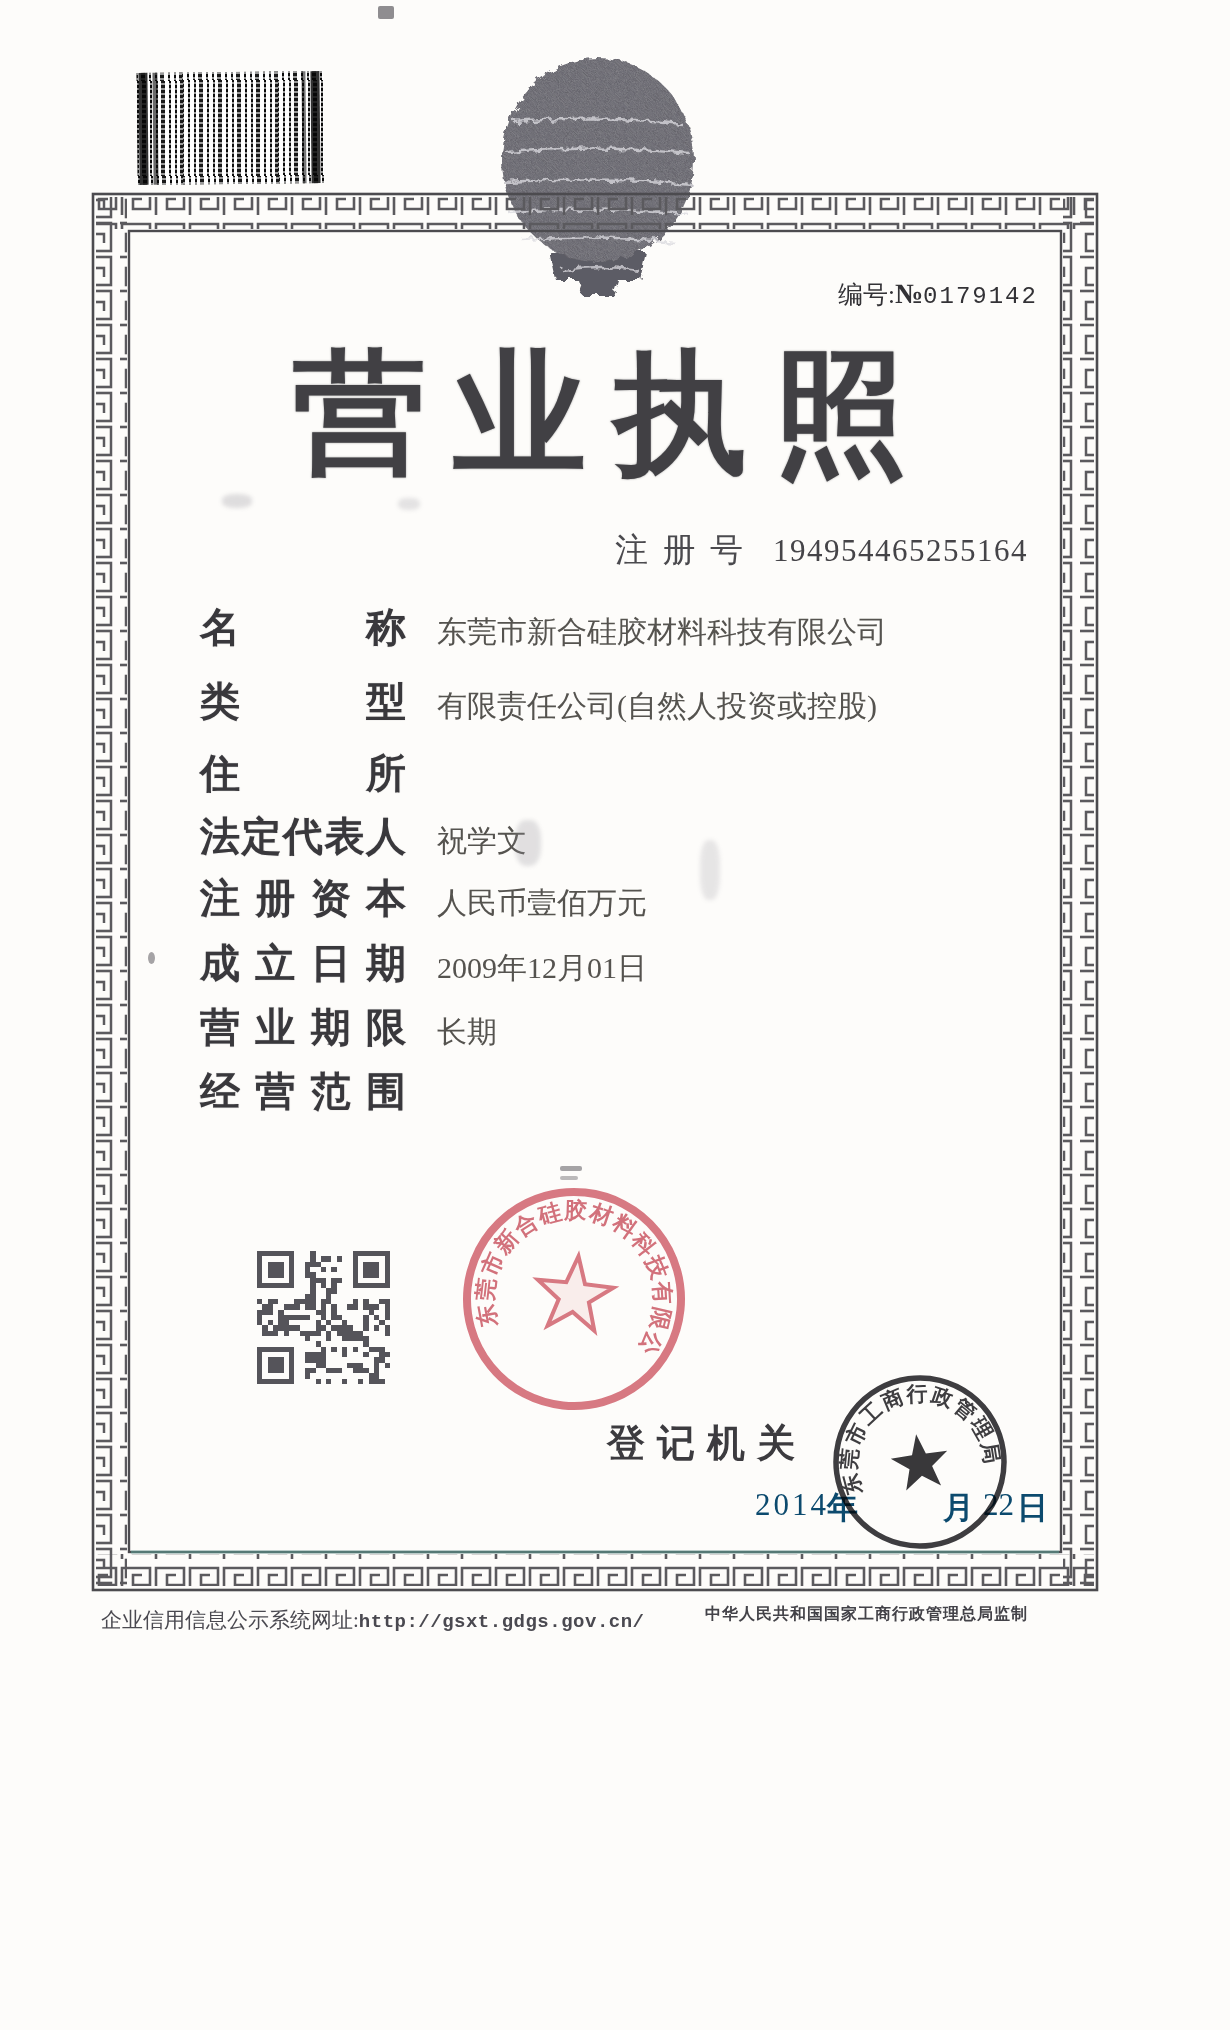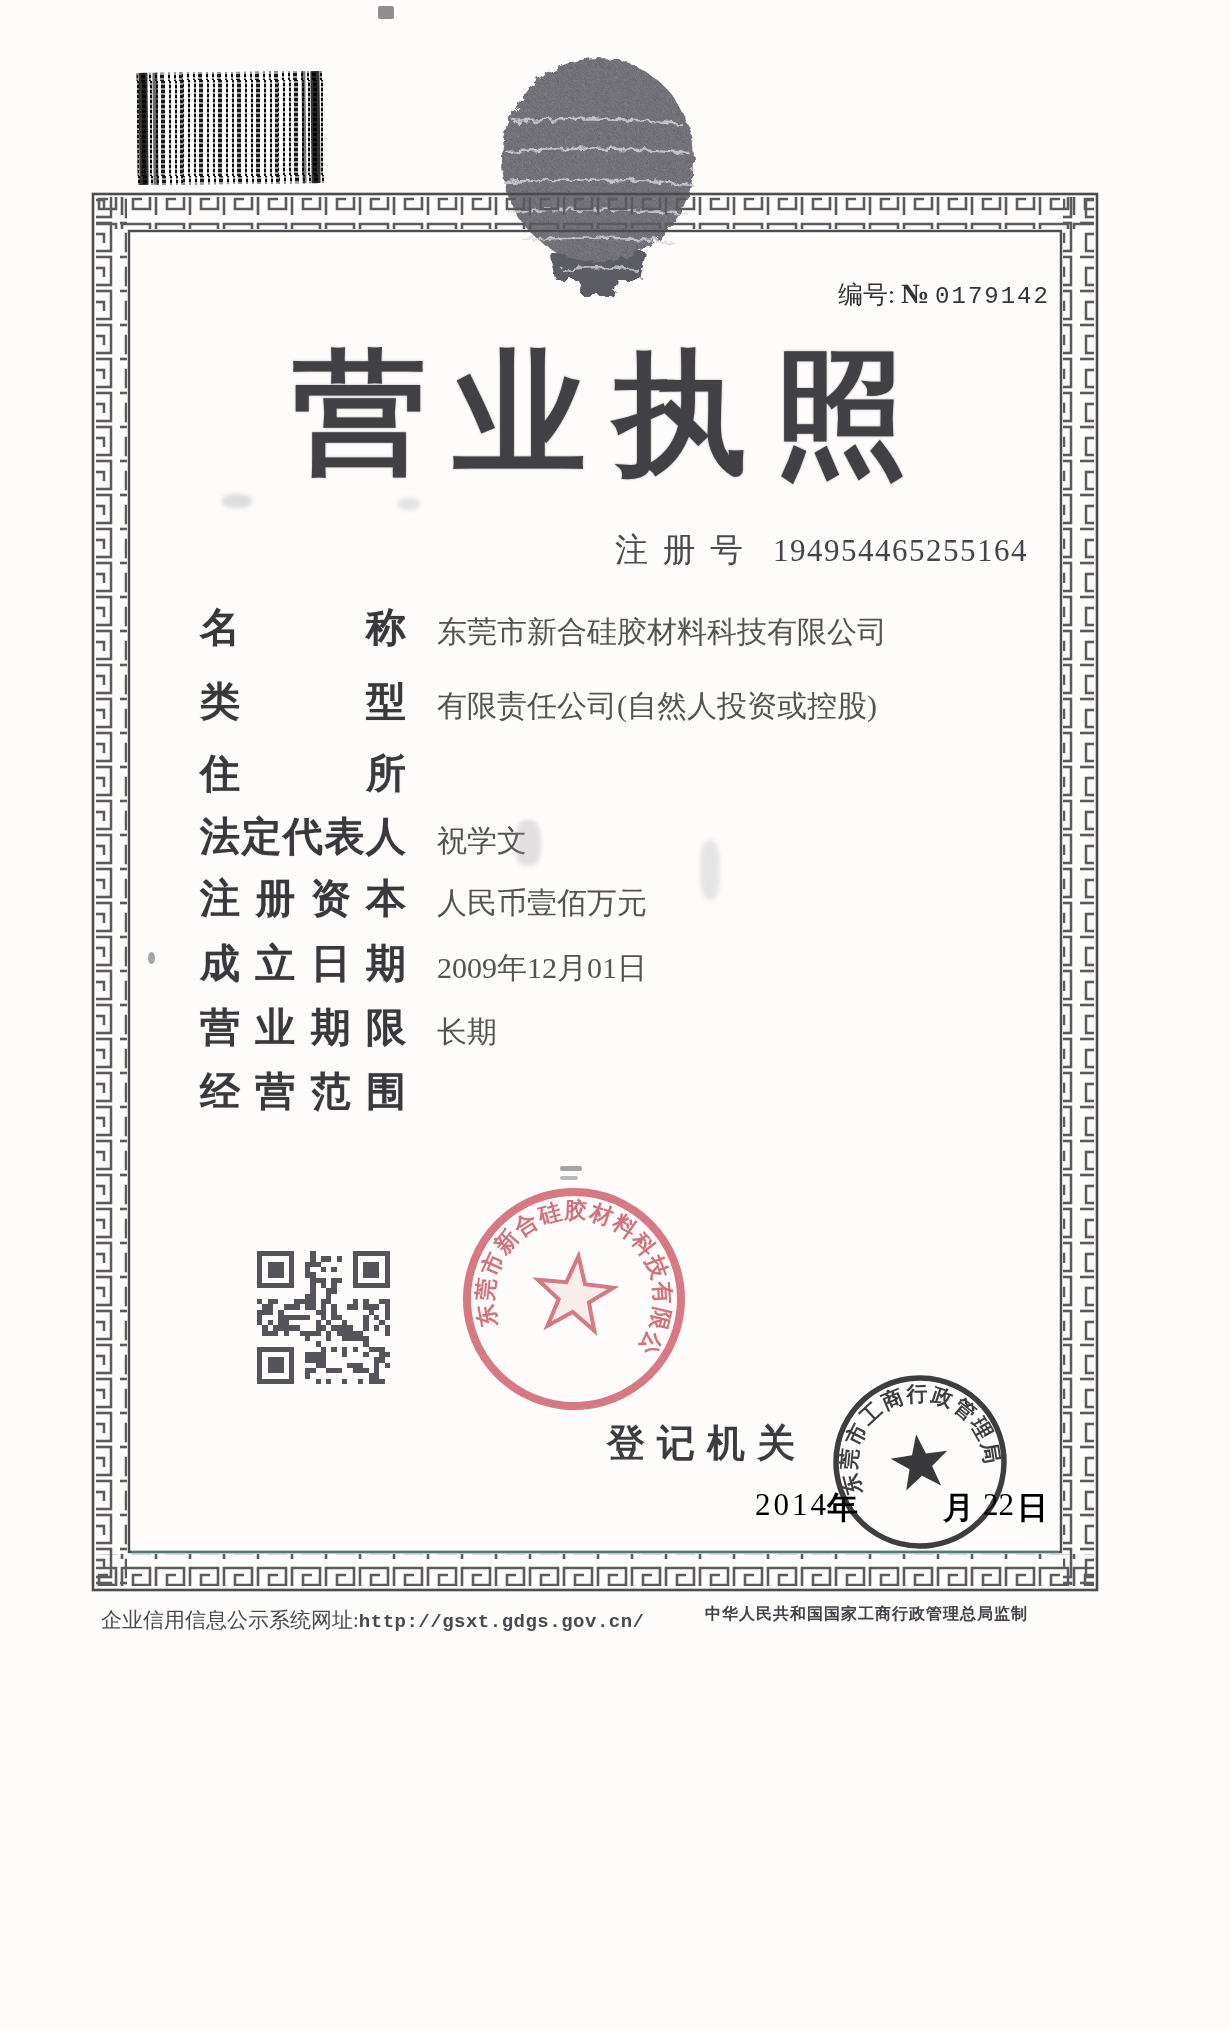--- a/index.html
+++ b/index.html
@@ -20,21 +20,21 @@
     filter:contrast(1.05);
   }
   #barcode .edgebar{position:absolute;top:0;bottom:0;width:9px;background:rgba(10,10,10,.82);}
   #barcode .edgebar.l{left:2px;} #barcode .edgebar.l2{left:16px;width:5px;background:rgba(10,10,10,.6);}
   #barcode .edgebar.r{right:4px;} #barcode .edgebar.r2{right:18px;width:4px;background:rgba(10,10,10,.55);}
   #emblem{position:absolute;left:492px;top:56px;width:212px;height:244px;opacity:.96;}
   .speck{position:absolute;background:#6a686c;border-radius:2px;}
   
   #frame{position:absolute;left:85px;top:186px;}
   
-  #serial{position:absolute;left:838px;top:250px;font-size:25px;color:#333236;display:flex;gap:6px;align-items:baseline;white-space:nowrap;}
+  #serial{position:absolute;left:838px;top:250px;font-size:25px;color:#333236;display:flex;gap:0;align-items:baseline;white-space:nowrap;}
   #serial .nosym{font-weight:bold;font-size:28px;}
   #serial .digits{font-family:"Liberation Mono","DejaVu Sans Mono",monospace;font-size:24px;letter-spacing:2px;margin-top:33px;}
   
   #title{
     position:absolute;left:293px;top:338px;width:614px;height:150px;
     display:flex;justify-content:space-between;
     font-family:"DejaVu Sans","Liberation Sans",sans-serif;
     font-weight:900;font-size:133px;line-height:150px;color:#414044;
     text-shadow:0 0 2px rgba(60,60,64,.55);
   }
@@ -51,21 +51,21 @@
   }
   .fvalue{margin-left:31px;font-size:30px;line-height:1.25;color:#55534f;padding-top:7px;white-space:nowrap;}
   .fvalue.small{font-size:23.5px;line-height:28px;width:630px;white-space:normal;text-align:justify;padding-top:5px;color:#504e4a;}
   
   #qr{position:absolute;left:257px;top:1251px;width:133px;height:133px;opacity:.88;}
   
   #company-seal{position:absolute;left:453px;top:1178px;width:242px;height:242px;mix-blend-mode:multiply;opacity:.84;transform:rotate(6deg);}
   #registry-stamp{position:absolute;left:824px;top:1366px;width:192px;height:192px;mix-blend-mode:multiply;opacity:.88;transform:rotate(-8deg);}
   
   #reg-office{position:absolute;left:607px;top:1418px;width:188px;display:flex;justify-content:space-between;font-size:38px;color:#3c3b3f;font-weight:600;}
-  #reg-date{position:absolute;left:755px;top:1487px;height:40px;width:300px;font-size:31px;color:#000000;}
+  #reg-date{position:absolute;left:755px;top:1487px;height:40px;width:300px;font-size:31px;color:#0c4a6e;}
   #reg-date span{position:absolute;top:0;white-space:nowrap;}
   #rd-year{left:0;letter-spacing:3px;}
   #rd-yu{left:72px;font-weight:600;}
   #rd-mu{left:188px;font-weight:600;}
   #rd-day{left:228px;}
   #rd-du{left:262px;font-weight:600;}
   
   #footer-left{position:absolute;left:101px;top:1606px;font-size:21px;color:#4a4950;white-space:nowrap;}
   #footer-left .url{font-family:"Liberation Mono","DejaVu Sans Mono",monospace;font-size:19px;letter-spacing:.5px;font-weight:bold;}
   #footer-right{position:absolute;left:705px;top:1604px;font-size:16px;letter-spacing:1px;color:#434248;font-weight:700;white-space:nowrap;}

